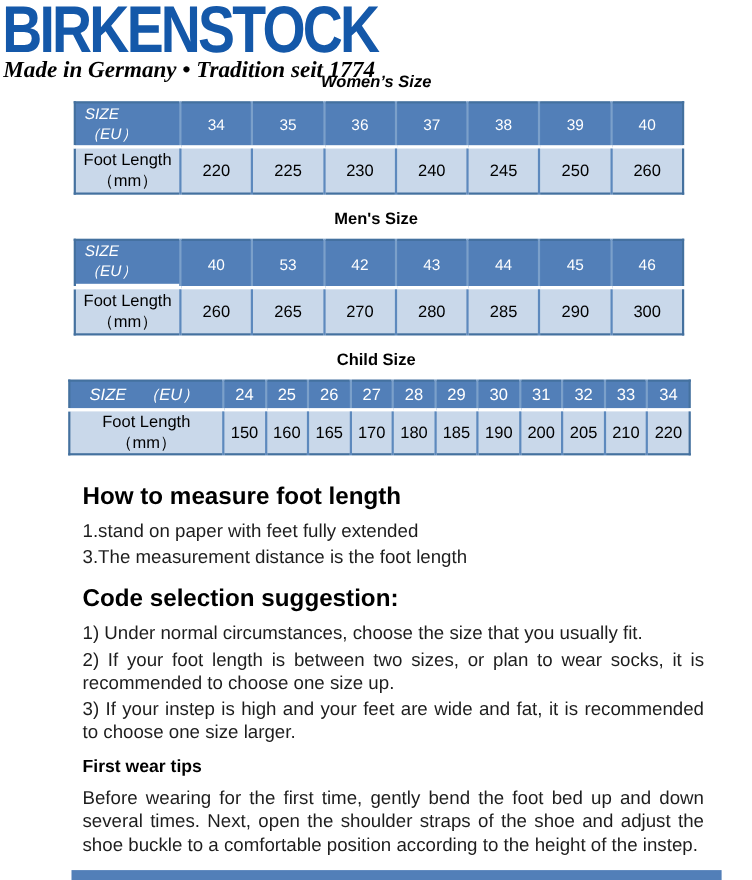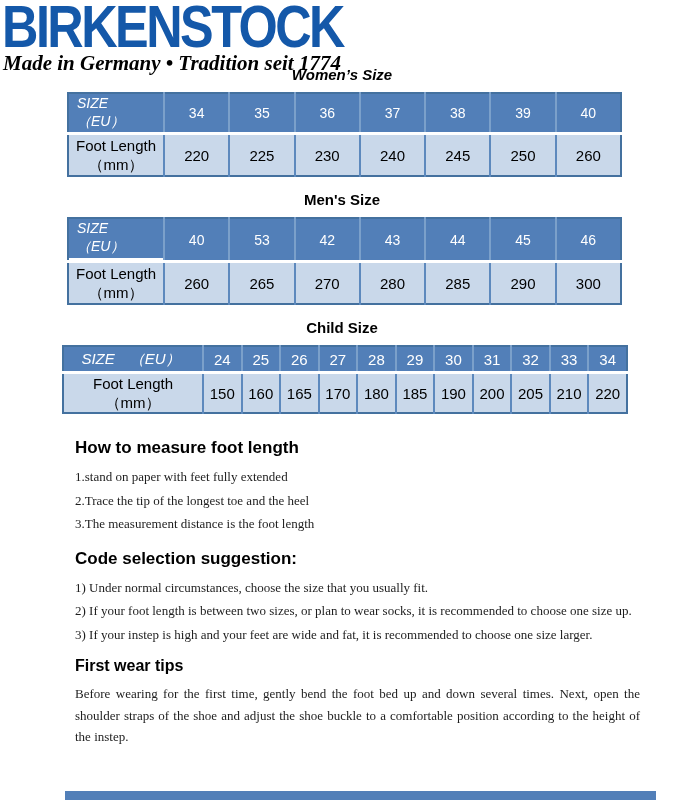--- a/index.html
+++ b/index.html
@@ -49,24 +49,24 @@
   tr.drow td {
     background:var(--table-row-bg,#c9d8ea); color:#000; font-size:15px;
     text-align:center; vertical-align:middle;
   }
   .tbl-0 tr.drow td, .tbl-1 tr.drow td { height:40px; }
   .tbl-2 tr.drow td { height:23px; }
   tr.drow td.len-cell { border-left:2px solid var(--table-grid,#5d89bd); }
   .lbl-line { display:block; line-height:19px; }
   
   .text-block { margin:24px 0 0 75px; width:565px; color:var(--body-text,#1d1d1d); }
-  .section .sec-heading { font-size:17px; font-weight:bold; color:#000; margin:14px 0 8px; }
+  .section .sec-heading { font-size:22px; font-weight:bold; color:#000; margin:14px 0 8px; }
   .section.sec-0 .sec-heading { margin-top:0; }
   .section.sec-2 .sec-heading { font-size:16px; margin-top:12px; }
-  .section p.sec-line { margin:0 0 2px 0; font-size:13px; line-height:21.5px;font-family:Liberation Serif, serif; }
+  .section p.sec-line { margin:0 0 2px 0; font-size:17px; line-height:21.5px; }
   .section.justify p.sec-line { text-align:justify; }
   
   .bottom-bar {
     position:absolute; left:65px; bottom:0; width:591px; height:9px;
     background:var(--table-header-bg,#527fb8);
   }
 </style>
 </head>
 <body>
 
@@ -205,21 +205,20 @@
               <td class="len-cell">210</td>
               <td class="len-cell">220</td>
             </tr>
           </tbody>
         </table>
       </div>
     <div class="text-block">
         <div class="section sec-0">
           <h2 class="sec-heading">How to measure foot length</h2>
           <p class="sec-line">1.stand on paper with feet fully extended</p>
-          <p class="sec-line">2.Trace the tip of the longest toe and the heel</p>
           <p class="sec-line">3.The measurement distance is the foot length</p>
         </div>
         <div class="section sec-1 justify">
           <h2 class="sec-heading">Code selection suggestion:</h2>
           <p class="sec-line">1) Under normal circumstances, choose the size that you usually fit.</p>
           <p class="sec-line">2) If your foot length is between two sizes, or plan to wear socks, it is recommended to choose one size up.</p>
           <p class="sec-line">3) If your instep is high and your feet are wide and fat, it is recommended to choose one size larger.</p>
         </div>
         <div class="section sec-2 justify">
           <h2 class="sec-heading">First wear tips</h2>

